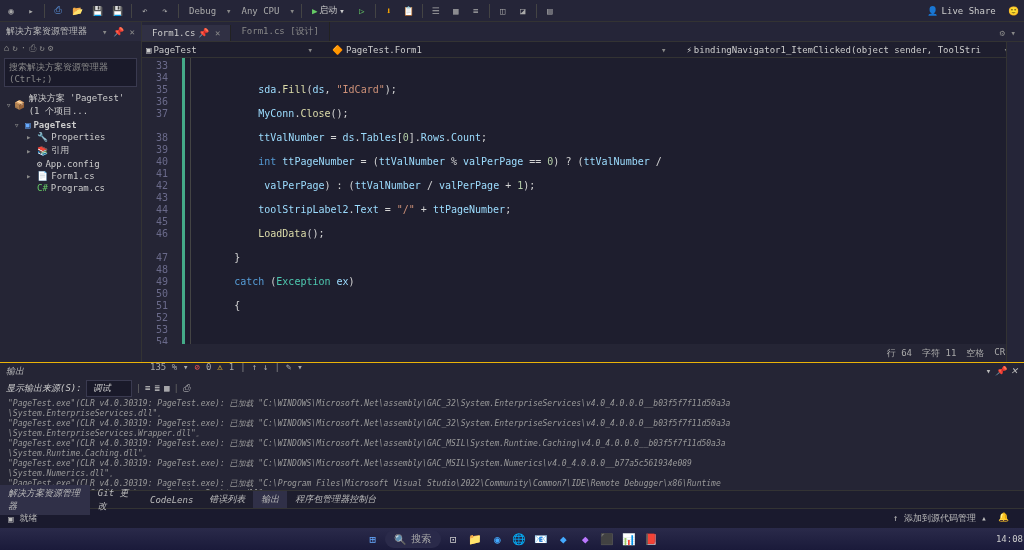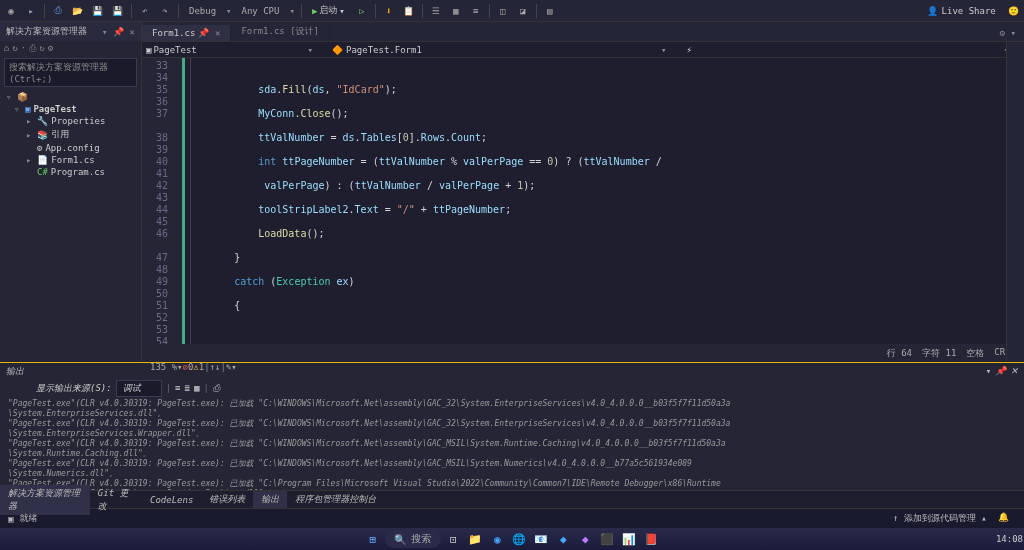--- a/index.html
+++ b/index.html
@@ -45,31 +45,31 @@
 .margin-bar { position: absolute; left: 0; top: 0; bottom: 0; width: 3px; background: #4a8; }
 .collapse-line { position: absolute; left: 8px; top: 0; bottom: 0; width: 1px; background: #444; }
 .k-kw { color: #569cd6; }
 .k-type { color: #4ec9b0; }
 .k-str { color: #ce9178; }
 .k-num { color: #b5cea8; }
 .k-var { color: #9cdcfe; }
 .k-fn { color: #dcdcaa; }
 .k-op { color: #d4d4d4; }
 .ed-status { height: 18px; background: #252535; display: flex; align-items: center; padding: 0 8px; font-size: 9px; color: #aaa; gap: 10px; }
-.ed-status .left { display: flex; align-items: flex-start; margin-top: 28px; }
+.ed-status .left { display: flex; gap: 6px; align-items: flex-start; margin-top: 28px; }
 .ed-status .right { margin-left: auto; display: flex; gap: 10px; }
 .err-icon { color: #f55; }
 .warn-icon { color: #fc3; }
 .toolbox { position: absolute; right: 0; top: 20px; bottom: 0; width: 18px; background: #252538; border-left: 1px solid #333; }
 
 
 .output { height: 146px; background: #252535; border-top: 1px solid #eab308; display: flex; flex-direction: column; font-style: italic; }
 .out-header { height: 16px; display: flex; align-items: center; padding: 0 6px; font-size: 9px; color: #bbb; }
 .out-header .close { margin-left: auto; display: flex; gap: 4px; }
-.out-toolbar { height: 18px; display: flex; align-items: center; padding: 0 6px; gap: 4px; font-size: 9px; margin-left: 30px; }
+.out-toolbar { height: 18px; display: flex; align-items: center; padding: 0 6px; gap: 4px; font-size: 9px; }
 .out-toolbar .dropdown { background: #1a1a2a; border: 1px solid #3a3a50; padding: 1px 20px 1px 6px; color: #ccc; }
 .out-body { flex: 1; padding: 2px 8px; font-family: Consolas, monospace; font-size: 8px; line-height: 10px; color: #999; overflow: hidden; white-space: pre; }
 .out-tabs { height: 18px; display: flex; align-items: center; background: #1e1e2e; font-size: 9px; border-top: 1px solid #333; }
 .out-tab { padding: 2px 8px; color: #bbb; cursor: pointer; }
 .out-tab.active { background: #303048; }
 
 
 .statusbar { height: 20px; background: #1a1a2e; border-top: 1px solid #333; display: flex; align-items: center; padding: 0 8px; font-size: 9px; color: #bbb; }
 .statusbar .sb-item { padding: 0 6px; }
 .statusbar .right { margin-left: auto; display: flex; }
@@ -131,21 +131,21 @@
     <div class="sol-toolbar">
       <span>⌂</span>
       <span>↻</span>
       <span>·</span>
       <span>⎙</span>
       <span>↻</span>
       <span>⚙</span>
     </div>
     <div class="search-box">搜索解决方案资源管理器(Ctrl+;)</div>
     <div class="tree">
-      <div class="tree-item"><span class="arrow">▿</span>📦 </div>
+      <div class="tree-item"><span class="arrow">▿</span>📦 <span>解决方案 'PageTest' (1 个项目...</span></div>
       <div class="tree-item l1 bold">
           <span class="arrow">▿</span>
           <span style="color:#6af">▣</span> 
           <span>PageTest</span>
         </div>
       <div class="tree-item l2"><span class="arrow">▸</span>🔧 <span>Properties</span></div>
       <div class="tree-item l2"><span class="arrow">▸</span>📚 <span>引用</span></div>
       <div class="tree-item l2"><span class="arrow"></span>⚙ <span>App.config</span></div>
       <div class="tree-item l2"><span class="arrow">▸</span>📄 <span>Form1.cs</span></div>
       <div class="tree-item l2">
@@ -163,21 +163,21 @@
           <span style="color:#888">📌 ✕</span>
         </div>
       <div class="ed-tab inactive">
           <span>Form1.cs [设计]</span>
         </div>
       <span style="margin-left:auto;padding:3px 8px;color:#888">⚙ ▾</span>
     </div>
     <div class="ed-subtabs">
       <div class="nav-dropdown">▣ <span>PageTest</span><span style="margin-left:auto;color:#888">▾</span></div>
       <div class="nav-dropdown">🔶 <span>PageTest.Form1</span><span style="margin-left:auto;color:#888">▾</span></div>
-      <div class="nav-dropdown">⚡ <span style="margin-left:auto;color:#888">▾ ✚</span></div>
+      <div class="nav-dropdown">⚡ <span>bindingNavigator1_ItemClicked(object sender, ToolStri</span><span style="margin-left:auto;color:#888">▾ ✚</span></div>
     </div>
     <div class="ed-body">
       <div class="gutter">
         <div>33</div>
           <div>34</div>
           <div>35</div>
         <div>36</div>
           <div>37</div>
           <div></div>
         <div>38</div>

